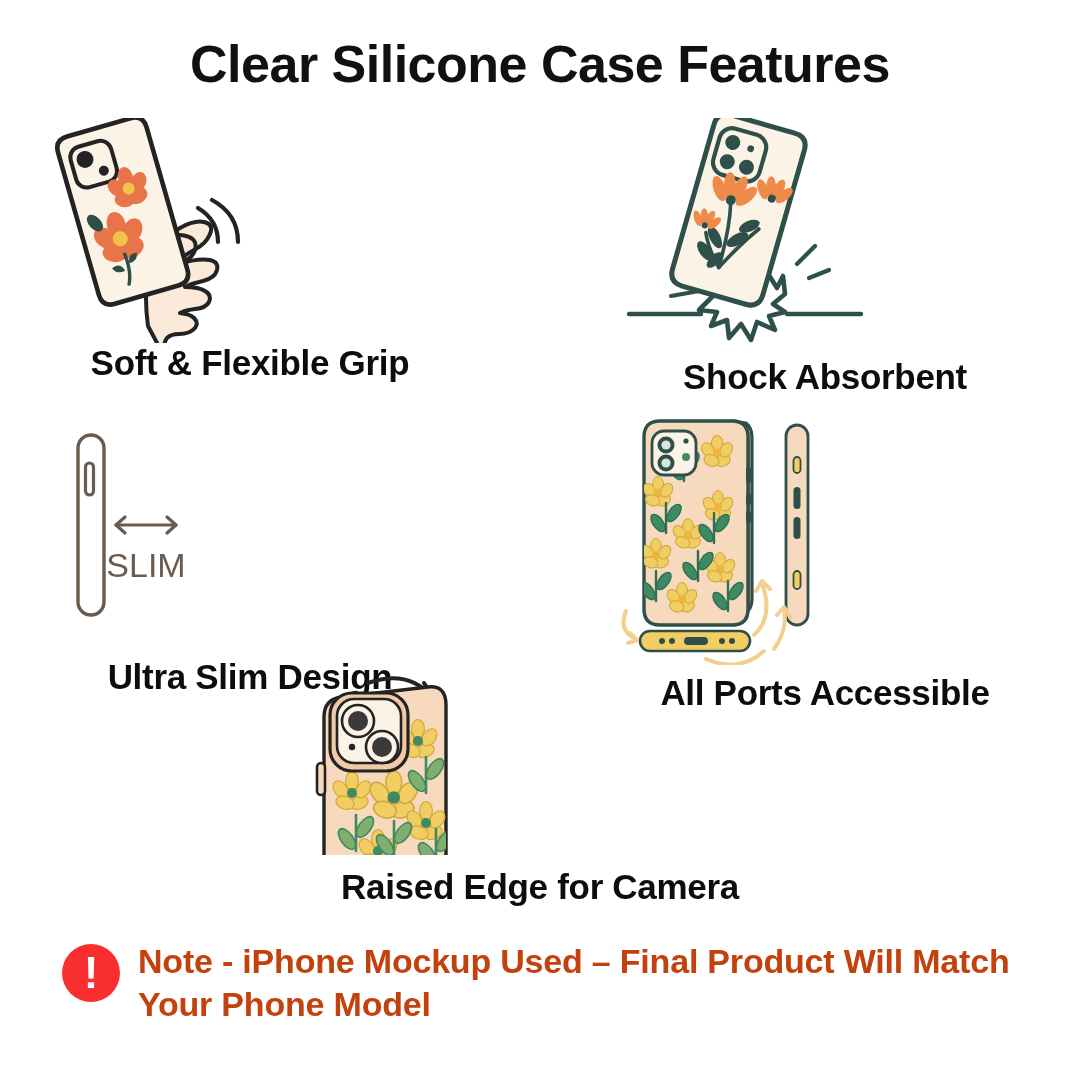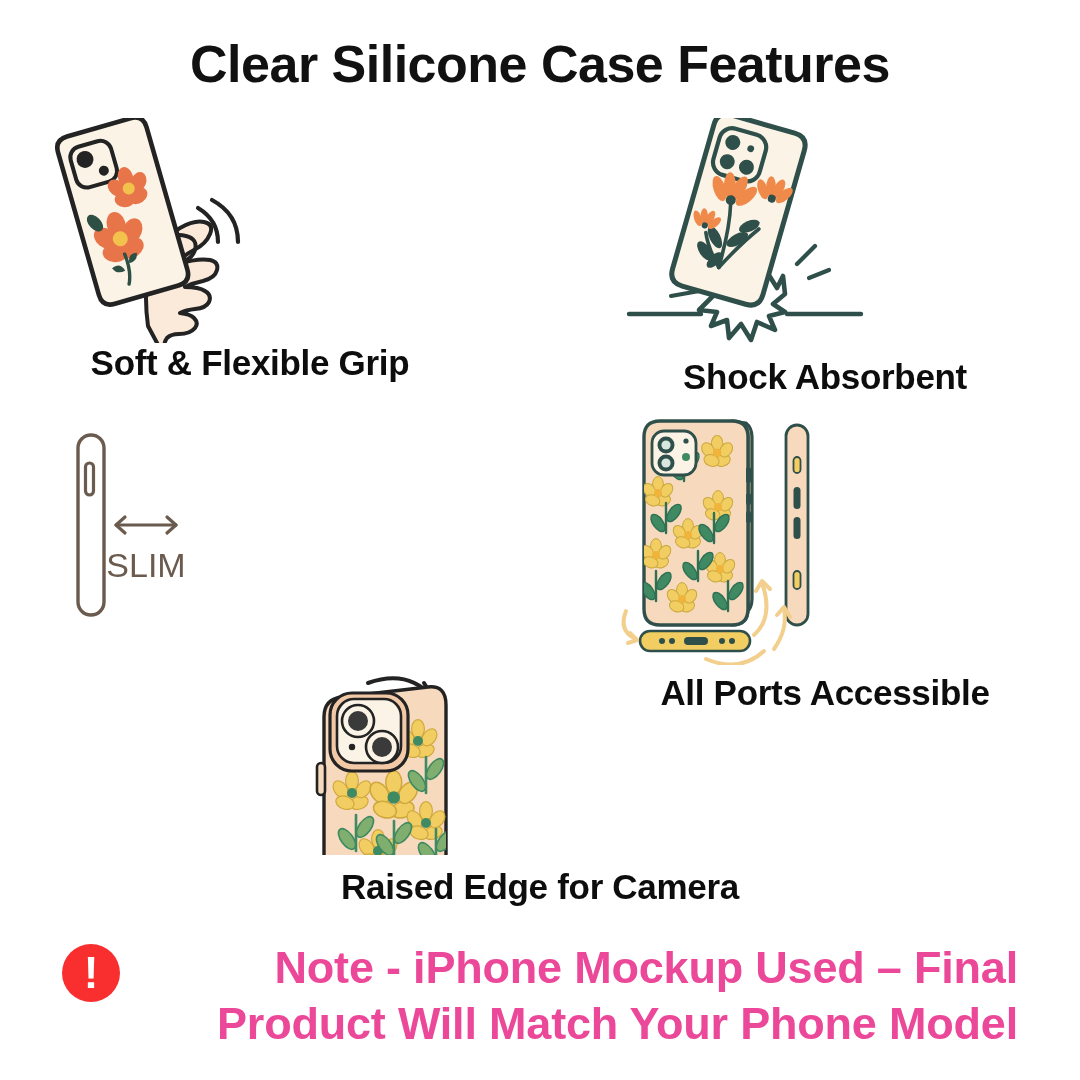--- a/index.html
+++ b/index.html
@@ -51,22 +51,22 @@
     gap:18px;padding:0 60px;box-sizing:border-box;
   }
   .note-badge{
     flex:0 0 auto;width:58px;height:58px;border-radius:50%;
     background:#f92f2f;color:#ffffff;
     display:flex;align-items:center;justify-content:center;
     font-size:44px;font-weight:bold;line-height:1;
     margin-top:4px;
   }
   .note-text{
-    color:#ec4899;font-size:45px;font-weight:bold;
-    line-height:1.25;text-align:right;max-width:880px;
+    color:#c2410c;font-size:34px;font-weight:bold;
+    line-height:1.25;text-align:left;max-width:880px;
     letter-spacing:-0.2px;
   }
 </style>
 </head>
 <body>
 
 <div class="page">
 
   <div class="title">Clear Silicone Case Features</div>
 
@@ -208,20 +208,21 @@
 
         <g stroke="#6b5b4e" stroke-width="3.2" fill="none" stroke-linecap="round" stroke-linejoin="round">
           <line x1="76" y1="100" x2="136" y2="100"></line>
           <polyline points="85,92 76,100 85,108"></polyline>
           <polyline points="127,92 136,100 127,108"></polyline>
         </g>
 
         <text x="106" y="152" text-anchor="middle" font-family="'Liberation Sans', sans-serif" font-size="34" fill="#6b5b4e">SLIM</text>
       </svg>
     </div>
+    <div class="label">Ultra Slim Design</div>
   </div>
 
   <div class="cell" id="cell-ports">
     <div class="art-wrap">
       <svg class="art" width="230" height="250" viewBox="0 0 230 250">
         <defs>
           <clipPath id="bodyClip">
             <path d="M34 22 q0 -16 16 -16 h72 q16 0 16 16 v172 q0 16 -16 16 h-72 q-16 0 -16 -16 z"></path>
           </clipPath>
           <g id="daisyY">

